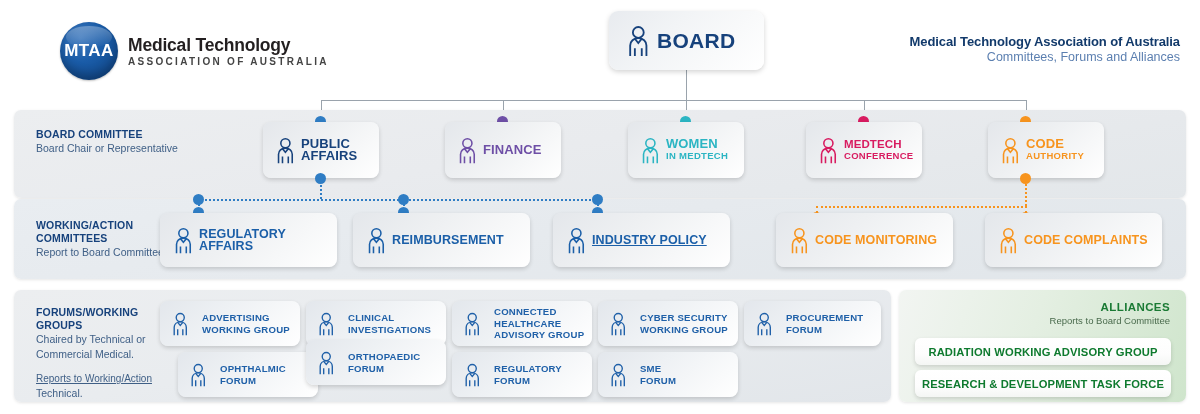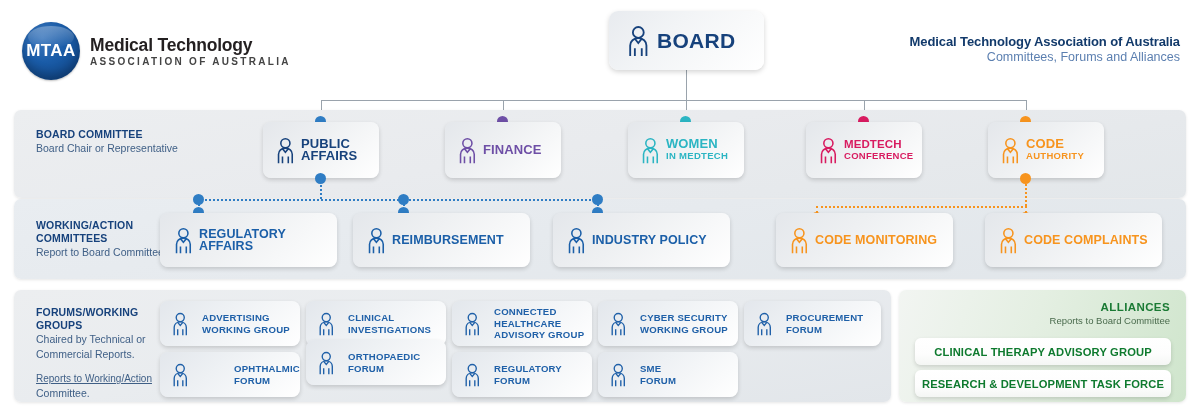--- a/index.html
+++ b/index.html
@@ -19,20 +19,21 @@
   .logo-wrap {
     position: absolute; left: 22px; top: 22px;
     display: flex; align-items: center; gap: 10px;
   }
   .logo-circle {
     width: 58px; height: 58px; border-radius: 50%;
     background: radial-gradient(circle at 35% 28%, #3d78bd 0%, #1a5ca8 42%, #0d3f7d 100%);
     display: flex; align-items: center; justify-content: center;
     box-shadow: inset 0 -6px 10px rgba(0,0,0,.22), 0 1px 2px rgba(0,0,0,.25);
     position: relative;
+    margin-left: 38px;
   }
   .logo-circle::after{
     content:""; position:absolute; left:6px; top:4px; width:46px; height:22px;
     border-radius:50%; background:linear-gradient(180deg,rgba(255,255,255,.30),rgba(255,255,255,0));
   }
   .logo-mtaa {
     color: #ffffff; font-weight: bold; font-size: 17px; letter-spacing: .4px;
     position: relative; z-index: 2; font-family: "Liberation Sans", sans-serif;
   }
   .logo-text-1 { color: #231f20; font-weight: bold; font-size: 17.5px; line-height: 19px; letter-spacing: -.2px;}
@@ -162,23 +163,23 @@
       <div class="ph-title">COMMITTEES</div>
       <div class="ph-sub">Report to Board Committee</div>
     </div>
   </div>
 
   <div class="panel panel-forums">
     <div class="panel-head" style="top:16px;">
       <div class="ph-title">FORUMS/WORKING</div>
       <div class="ph-title">GROUPS</div>
       <div class="ph-sub">Chaired by Technical or</div>
-      <div class="ph-sub">Commercial  Reports.</div>
+      <div class="ph-sub">Commercial  Medical.</div>
       <div class="ph-sub2">Reports to Working/Action</div>
-      <div class="ph-sub">Committee.</div>
+      <div class="ph-sub">Technical.</div>
     </div>
   </div>
 
   <div class="panel panel-alliances">
     <div class="alliances-head">
       <div class="al-title">ALLIANCES</div>
       <div class="al-sub">Reports to Board Committee</div>
     </div>
   </div>
 
@@ -303,21 +304,21 @@
     <span class="node-label" style="color:#1b5fa8;">REIMBURSEMENT</span>
   </div>
 
   <div class="node wnode" style="left:553px; width:177px;">
     <svg class="person" width="25" height="27" viewBox="0 0 24 26" fill="none" stroke="#1b5fa8" stroke-width="1.5">
       <circle cx="9" cy="6" r="4.4"></circle>
         <path d="M2.4 25.2v-8.6c0-3.4 2.8-5.9 6.6-5.9s6.6 2.5 6.6 5.9v8.6"></path>
         <path d="M6.2 11.2 9 14.6l2.8-3.4"></path>
         <path d="M6.2 25.2v-6.4M11.8 25.2v-6.4"></path>
     </svg>
-    <span class="node-label" style="color:#1b5fa8;">INDUSTRY POLICY</span>
+    <span class="node-label" style="color:#1b5fa8;text-decoration:underline;">INDUSTRY POLICY</span>
   </div>
 
   <div class="node wnode" style="left:985px; width:177px;">
     <svg class="person" width="25" height="27" viewBox="0 0 24 26" fill="none" stroke="#f7941e" stroke-width="1.5">
       <circle cx="9" cy="6" r="4.4"></circle>
         <path d="M2.4 25.2v-8.6c0-3.4 2.8-5.9 6.6-5.9s6.6 2.5 6.6 5.9v8.6"></path>
         <path d="M6.2 11.2 9 14.6l2.8-3.4"></path>
         <path d="M6.2 25.2v-6.4M11.8 25.2v-6.4"></path>
     </svg>
     <span class="node-label" style="color:#f7941e;">CODE COMPLAINTS</span>
@@ -392,21 +393,21 @@
         <path d="M2.4 25.2v-8.6c0-3.4 2.8-5.9 6.6-5.9s6.6 2.5 6.6 5.9v8.6"></path>
         <path d="M6.2 11.2 9 14.6l2.8-3.4"></path>
         <path d="M6.2 25.2v-6.4M11.8 25.2v-6.4"></path>
     </svg>
     <span class="node-label">
       <span>PROCUREMENT</span><br>
       <span>FORUM</span>
     </span>
   </div>
 
-  <div class="node fnode" style="left:160px; top:352px; width:140px;justify-content:space-between;">
+  <div class="node fnode" style="left:178px; top:352px; width:140px;">
     <svg class="person" width="22" height="24" viewBox="0 0 24 26" fill="none" stroke="#1f60a8" stroke-width="1.5">
       <circle cx="9" cy="6" r="4.4"></circle>
         <path d="M2.4 25.2v-8.6c0-3.4 2.8-5.9 6.6-5.9s6.6 2.5 6.6 5.9v8.6"></path>
         <path d="M6.2 11.2 9 14.6l2.8-3.4"></path>
         <path d="M6.2 25.2v-6.4M11.8 25.2v-6.4"></path>
     </svg>
     <span class="node-label">
       <span>OPHTHALMIC</span><br>
       <span>FORUM</span>
     </span>
@@ -444,16 +445,16 @@
         <path d="M2.4 25.2v-8.6c0-3.4 2.8-5.9 6.6-5.9s6.6 2.5 6.6 5.9v8.6"></path>
         <path d="M6.2 11.2 9 14.6l2.8-3.4"></path>
         <path d="M6.2 25.2v-6.4M11.8 25.2v-6.4"></path>
     </svg>
     <span class="node-label">
       <span>SME</span><br>
       <span>FORUM</span>
     </span>
   </div>
 
-  <div class="anode" style="left:915px; top:338px; width:256px;">CLINICAL THERAPY ADVISORY GROUP</div>
+  <div class="anode" style="left:915px; top:338px; width:256px;">RADIATION WORKING ADVISORY GROUP</div>
   <div class="anode" style="left:915px; top:370px; width:256px;">RESEARCH &amp; DEVELOPMENT TASK FORCE</div>
 
 </div>
 
 </body></html>

